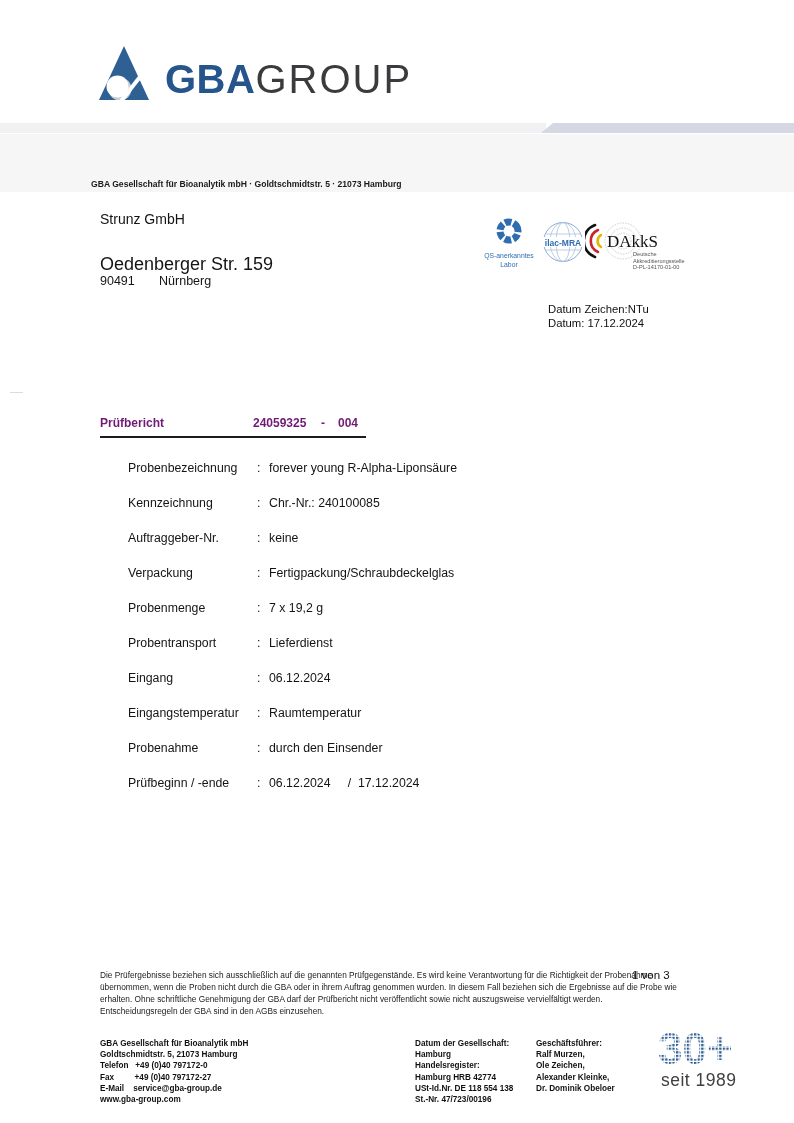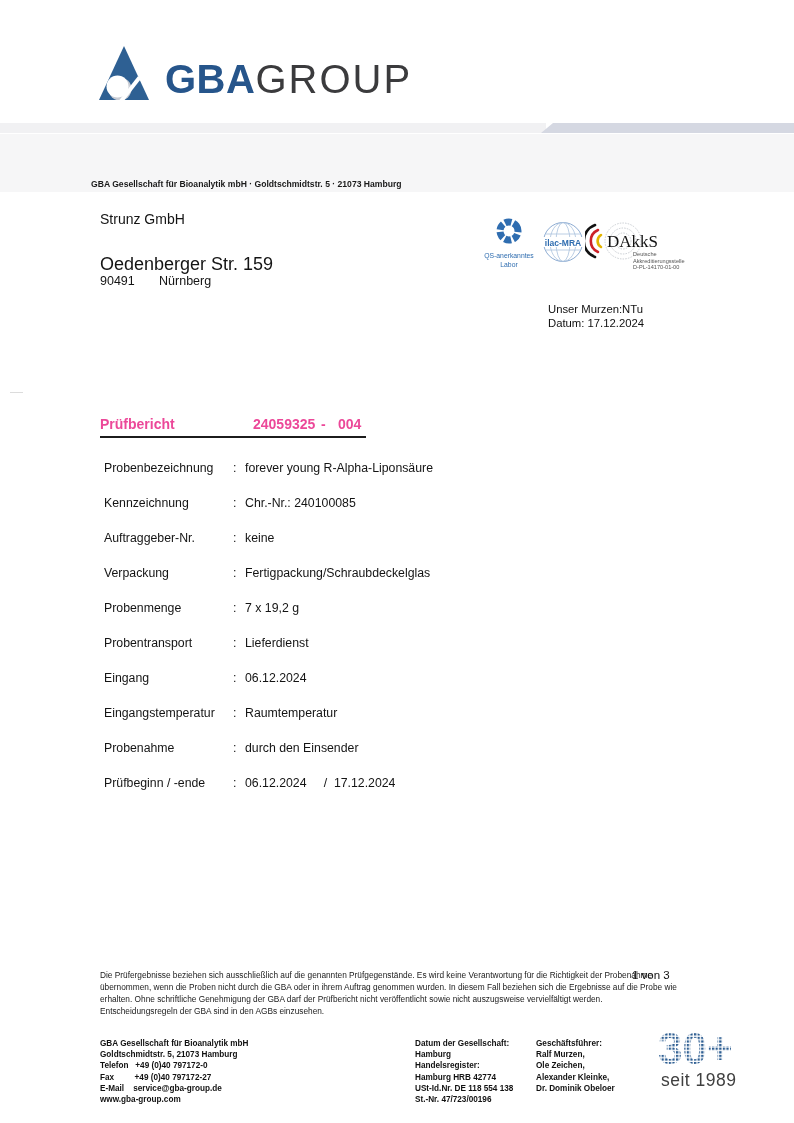--- a/index.html
+++ b/index.html
@@ -30,29 +30,29 @@
   .qs-block { position:absolute; left:482px; top:216px; width:54px; text-align:center; }
   .qs-caption { margin-top:2px; font-size:6.8px; line-height:8.5px; color:#2f6db0; }
   .ilac-block { position:absolute; left:542px; top:221px; }
   .dakks-block { position:absolute; left:585px; top:218px; }
   
   .ref-block { position:absolute; left:548px; top:303px; font-size:11.3px; line-height:13.8px; color:#111; }
   
   .fold-mark { position:absolute; left:10px; top:392px; width:13px; height:1px; background:#dcdcdc; }
   
   .title-row { position:absolute; left:100px; top:416px; width:266px; height:22px; border-bottom:2px solid #1c1c1c; }
-  .title-row span { position:absolute; top:0; font-size:14px; font-weight:bold; color:#ec4899; white-space:nowrap; }
+  .title-row span { position:absolute; top:0; font-size:12px; font-weight:bold; color:#701a75; white-space:nowrap; }
   .t-title { left:0; }
   .t-num   { left:153px; }
   .t-dash  { left:221px; }
   .t-suf   { left:238px; }
   
   .fields { position:absolute; left:104px; top:461px; width:560px; }
   .field-row { display:flex; height:14px; margin-bottom:21px; font-size:12.3px; color:#141414; }
-  .f-label { width:129px; flex:none; }
+  .f-label { width:129px; flex:none;margin-left:24px; }
   .f-colon { width:12px; flex:none; }
   .f-value { white-space:pre; }
   
   .disclaimer { position:absolute; left:100px; top:970px; font-size:8.3px; line-height:11.9px; color:#1a1a1a; }
   .disclaimer div { white-space:nowrap; }
   .page-num { position:absolute; left:632px; top:969px; font-size:11.5px; color:#111; }
   
   .fcol { position:absolute; top:1038px; font-size:8.2px; font-weight:bold; line-height:11.2px; color:#111; }
   .fcol div { white-space:pre; }
   .fcol-company  { left:100px; }
@@ -127,21 +127,21 @@
     <text x="22" y="29" font-size="17" fill="#111111" font-family="Liberation Serif, serif">DAkkS</text>
     <g font-size="5.6" fill="#555555" font-family="Liberation Sans, sans-serif">
       <text x="48" y="38">Deutsche</text>
       <text x="48" y="44.5">Akkreditierungsstelle</text>
       <text x="48" y="51">D-PL-14170-01-00</text>
     </g>
   </svg>
 </div>
 
 <div class="ref-block">
-  <div>Unser Murzen:NTu</div>
+  <div>Datum Zeichen:NTu</div>
   <div>Datum: 17.12.2024</div>
 </div>
 
 <div class="fold-mark"></div>
 
 <div class="title-row">
   <span class="t-title">Prüfbericht</span>
   <span class="t-num">24059325</span>
   <span class="t-dash">-</span>
   <span class="t-suf">004</span>

